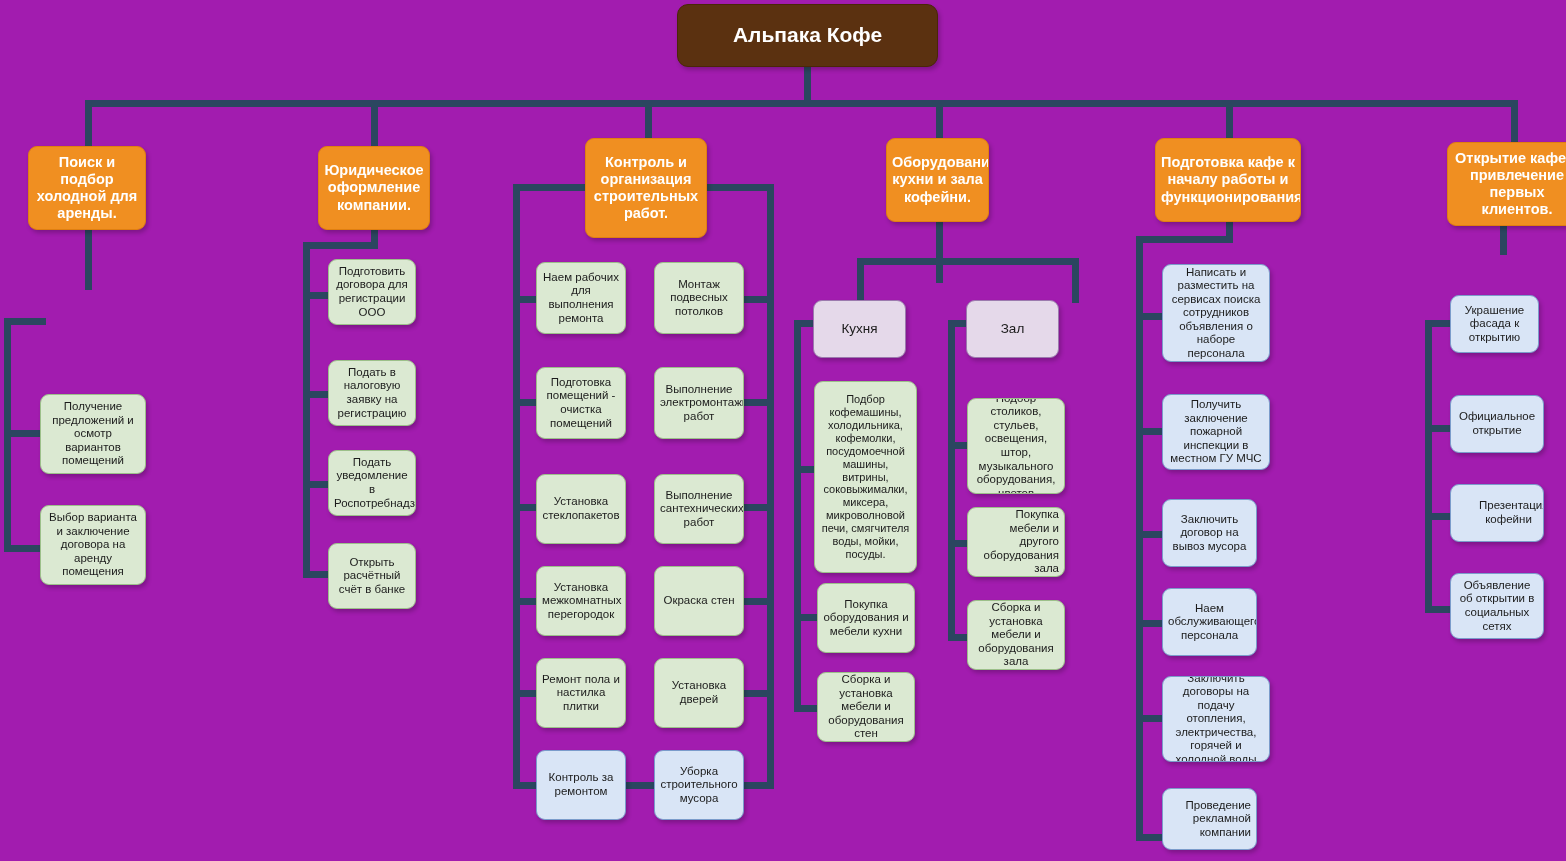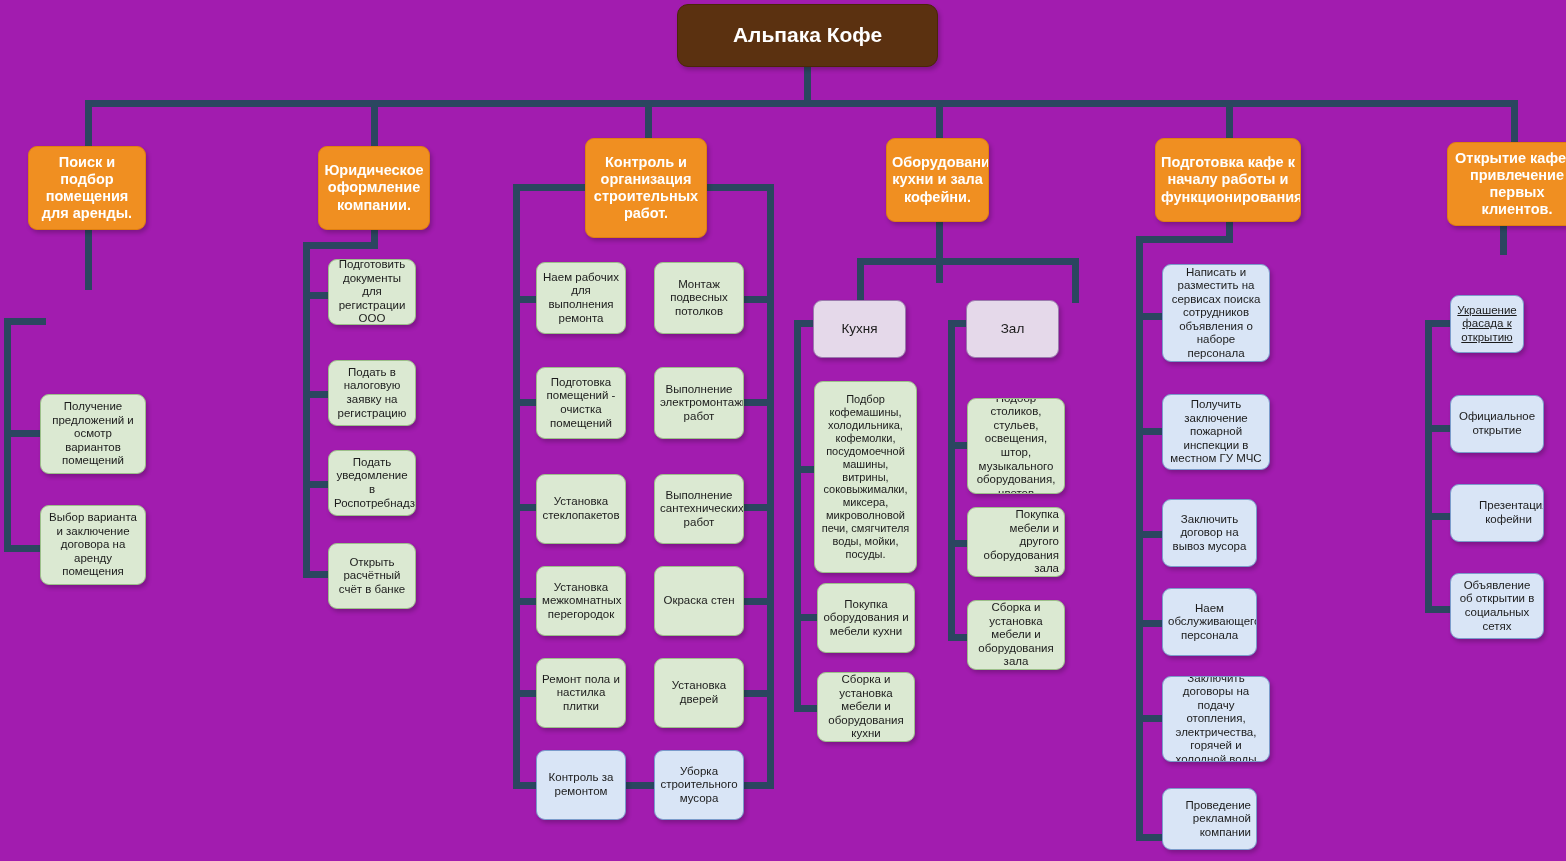--- a/index.html
+++ b/index.html
@@ -96,21 +96,21 @@
   <div class="conn conn-h" style="left:85px; top:100px; width:1433px; height:7px;"></div>
 
   <div class="conn conn-v" style="left:85px;  top:100px; width:7px; height:46px;"></div>
   <div class="conn conn-v" style="left:371px; top:100px; width:7px; height:46px;"></div>
   <div class="conn conn-v" style="left:645px; top:100px; width:7px; height:38px;"></div>
   <div class="conn conn-v" style="left:936px; top:100px; width:7px; height:38px;"></div>
   <div class="conn conn-v" style="left:1226px;top:100px; width:7px; height:38px;"></div>
   <div class="conn conn-v" style="left:1511px;top:100px; width:7px; height:42px;"></div>
 
   <div class="node n-orange" style="left:28px; top:146px; width:118px; height:84px;">
-    <span>Поиск и подбор помещения для аренды.</span>
+    <span>Поиск и подбор холодной для аренды.</span>
   </div>
   <div class="conn conn-v" style="left:85px; top:229px; width:7px; height:61px;"></div>
   <div class="conn conn-v" style="left:4px; top:318px; width:7px; height:234px;"></div>
   <div class="conn conn-h" style="left:4px; top:318px; width:42px; height:7px;"></div>
   <div class="conn conn-h" style="left:4px; top:318px; width:42px; height:7px;"></div>
   <div class="conn conn-h" style="left:4px; top:430px; width:42px; height:7px;"></div>
   <div class="conn conn-h" style="left:4px; top:545px; width:42px; height:7px;"></div>
 
   <div class="node n-green" style="left:40px; top:394px; width:106px; height:80px;">
     <span>Получение предложений и осмотр вариантов помещений</span>
@@ -124,21 +124,21 @@
   </div>
   <div class="conn conn-v" style="left:371px; top:229px; width:7px; height:19px;"></div>
   <div class="conn conn-h" style="left:303px; top:242px; width:75px; height:7px;"></div>
   <div class="conn conn-v" style="left:303px; top:242px; width:7px; height:335px;"></div>
   <div class="conn conn-h" style="left:303px; top:292px; width:30px; height:7px;"></div>
   <div class="conn conn-h" style="left:303px; top:391px; width:30px; height:7px;"></div>
   <div class="conn conn-h" style="left:303px; top:481px; width:30px; height:7px;"></div>
   <div class="conn conn-h" style="left:303px; top:571px; width:30px; height:7px;"></div>
 
   <div class="node n-green" style="left:328px; top:259px; width:88px; height:66px;">
-    <span>Подготовить документы для регистрации ООО</span>
+    <span>Подготовить договора для регистрации ООО</span>
   </div>
   <div class="node n-green" style="left:328px; top:360px; width:88px; height:66px;">
     <span>Подать в налоговую заявку на регистрацию</span>
   </div>
   <div class="node n-green" style="left:328px; top:450px; width:88px; height:66px;">
     <span>Подать уведомление в Роспотребнадзор</span>
   </div>
   <div class="node n-green" style="left:328px; top:543px; width:88px; height:66px;">
     <span>Открыть расчётный счёт в банке</span>
   </div>
@@ -226,21 +226,21 @@
   <div class="conn conn-h" style="left:794px; top:614px; width:26px; height:7px;"></div>
   <div class="conn conn-h" style="left:794px; top:705px; width:26px; height:7px;"></div>
 
   <div class="node n-green" style="left:814px; top:381px; width:103px; height:192px; font-size:11px;">
     <span>Подбор кофемашины, холодильника, кофемолки, посудомоечной машины, витрины, соковыжималки, миксера, микроволновой печи, смягчителя воды, мойки, посуды.</span>
   </div>
   <div class="node n-green" style="left:817px; top:583px; width:98px; height:70px;">
     <span>Покупка оборудования и мебели кухни</span>
   </div>
   <div class="node n-green" style="left:817px; top:672px; width:98px; height:70px;">
-    <span>Сборка и установка мебели и оборудования кухни</span>
+    <span>Сборка и установка мебели и оборудования стен</span>
   </div>
 
   <div class="conn conn-v" style="left:948px; top:320px; width:7px; height:321px;"></div>
   <div class="conn conn-h" style="left:948px; top:320px; width:22px; height:7px;"></div>
   <div class="conn conn-h" style="left:948px; top:442px; width:24px; height:7px;"></div>
   <div class="conn conn-h" style="left:948px; top:540px; width:24px; height:7px;"></div>
   <div class="conn conn-h" style="left:948px; top:634px; width:24px; height:7px;"></div>
 
   <div class="node n-green" style="left:967px; top:398px; width:98px; height:96px;">
     <span>Подбор столиков, стульев, освещения, штор, музыкального оборудования, цветов</span>
@@ -287,21 +287,21 @@
   <div class="node n-orange" style="left:1447px; top:142px; width:140px; height:84px;">
     <span>Открытие кафе и привлечение первых клиентов.</span>
   </div>
   <div class="conn conn-v" style="left:1500px; top:225px; width:7px; height:30px;"></div>
   <div class="conn conn-v" style="left:1425px; top:320px; width:7px; height:293px;"></div>
   <div class="conn conn-h" style="left:1425px; top:320px; width:30px; height:7px;"></div>
   <div class="conn conn-h" style="left:1425px; top:425px; width:30px; height:7px;"></div>
   <div class="conn conn-h" style="left:1425px; top:513px; width:30px; height:7px;"></div>
   <div class="conn conn-h" style="left:1425px; top:606px; width:30px; height:7px;"></div>
 
-  <div class="node n-blue" style="left:1450px; top:295px; width:74px; height:58px;text-decoration:underline;">
+  <div class="node n-blue" style="left:1450px; top:295px; width:89px; height:58px;">
     <span>Украшение фасада к открытию</span>
   </div>
   <div class="node n-blue" style="left:1450px; top:395px; width:94px; height:58px;">
     <span>Официальное открытие</span>
   </div>
   <div class="node n-blue" style="left:1450px; top:484px; width:94px; height:58px;padding-left:28px;">
     <span>Презентация кофейни</span>
   </div>
   <div class="node n-blue" style="left:1450px; top:573px; width:94px; height:66px;">
     <span>Объявление об открытии в социальных сетях</span>

